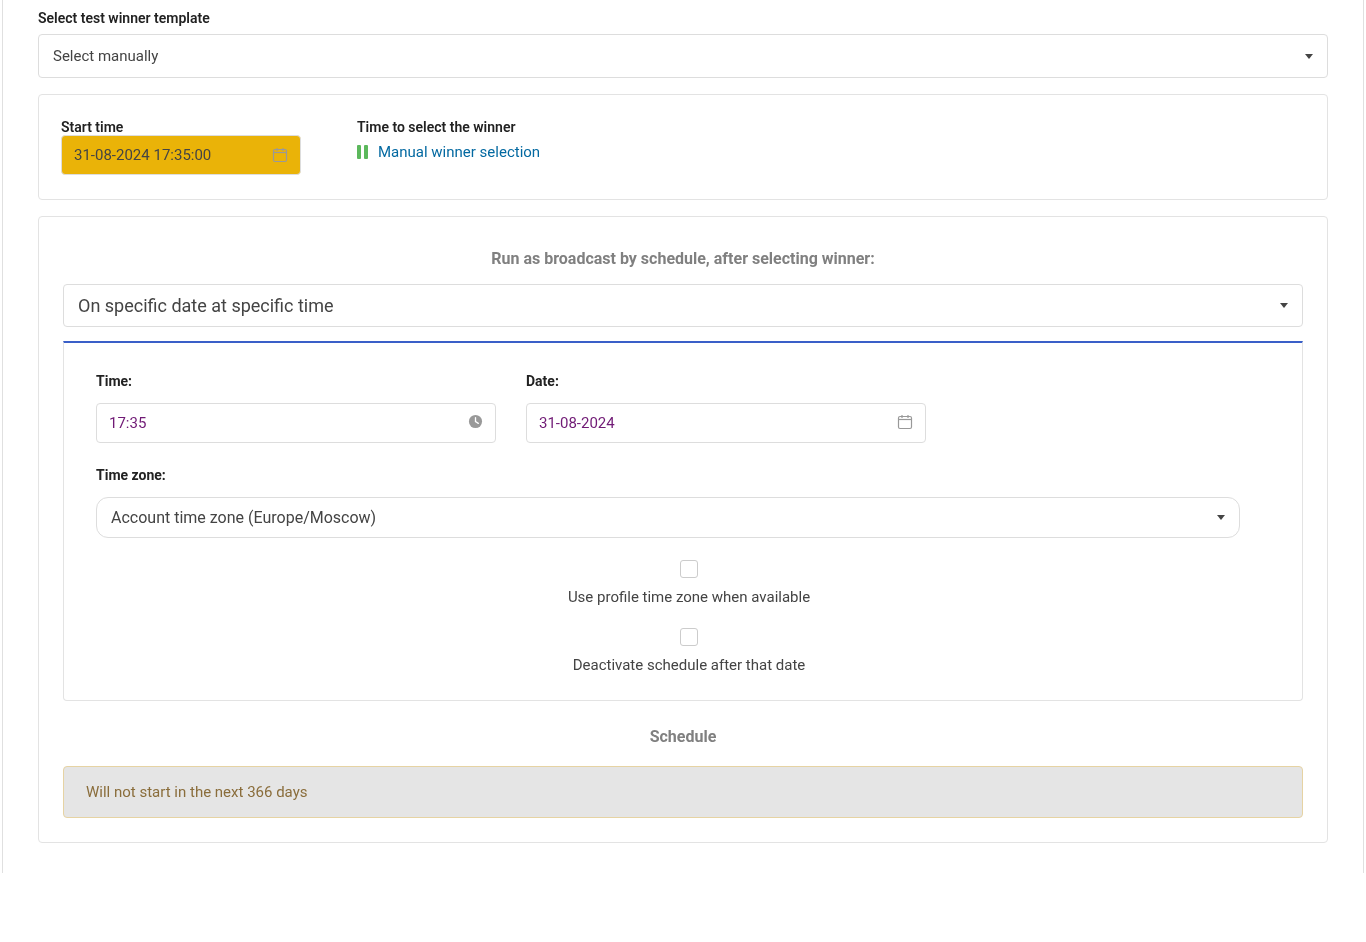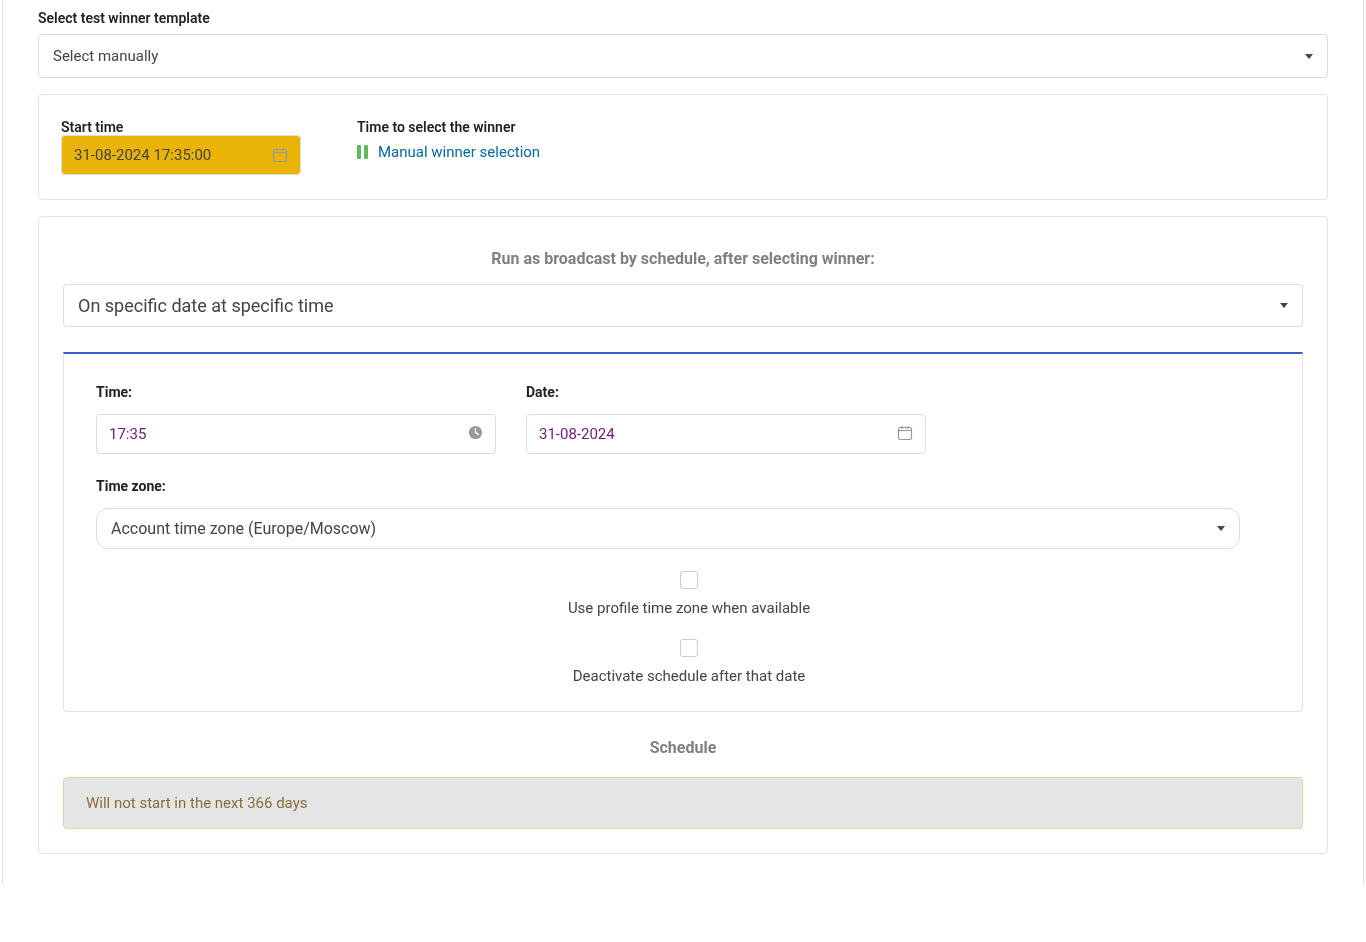--- a/index.html
+++ b/index.html
@@ -103,21 +103,21 @@
       display: flex;
       justify-content: space-between;
       align-items: center;
       cursor: pointer;
     }
     .schedule-panel {
       border: 1px solid #e3e3e3;
       border-top: 2px solid #3a5fc8;
       border-radius: 0 0 4px 4px;
       padding: 30px 20px 26px 32px;
-      margin-top: 25px;
+      margin-top: 14px;
     }
     .schedule-row { display: flex; gap: 30px; }
     .schedule-col { flex: 0 0 400px; }
     .schedule-label {
       font-weight: 700;
       font-size: 14px;
       color: #222;
       margin-bottom: 14px;
     }
     .schedule-input {

